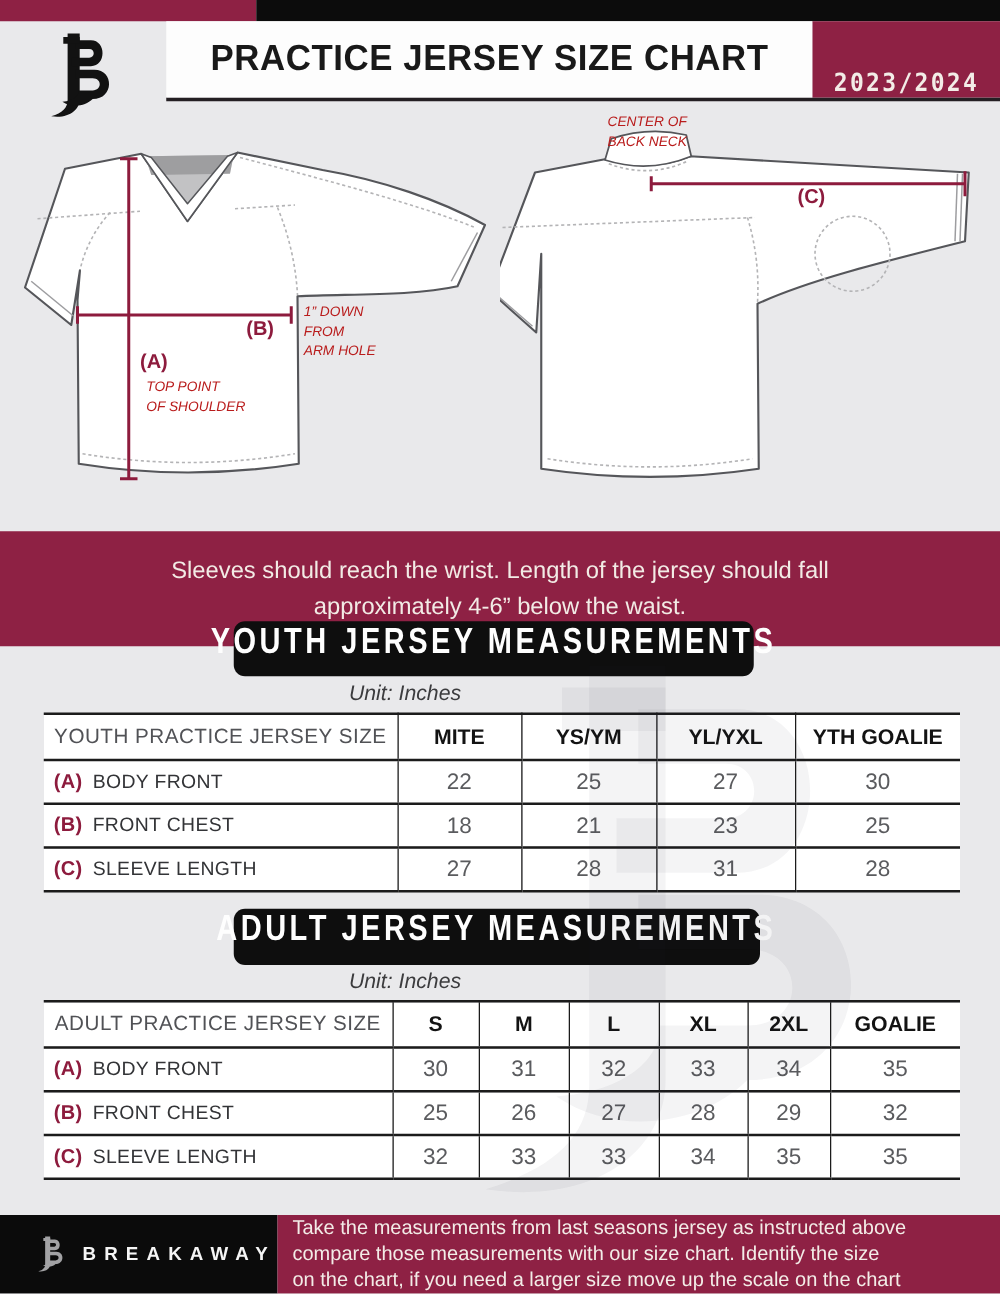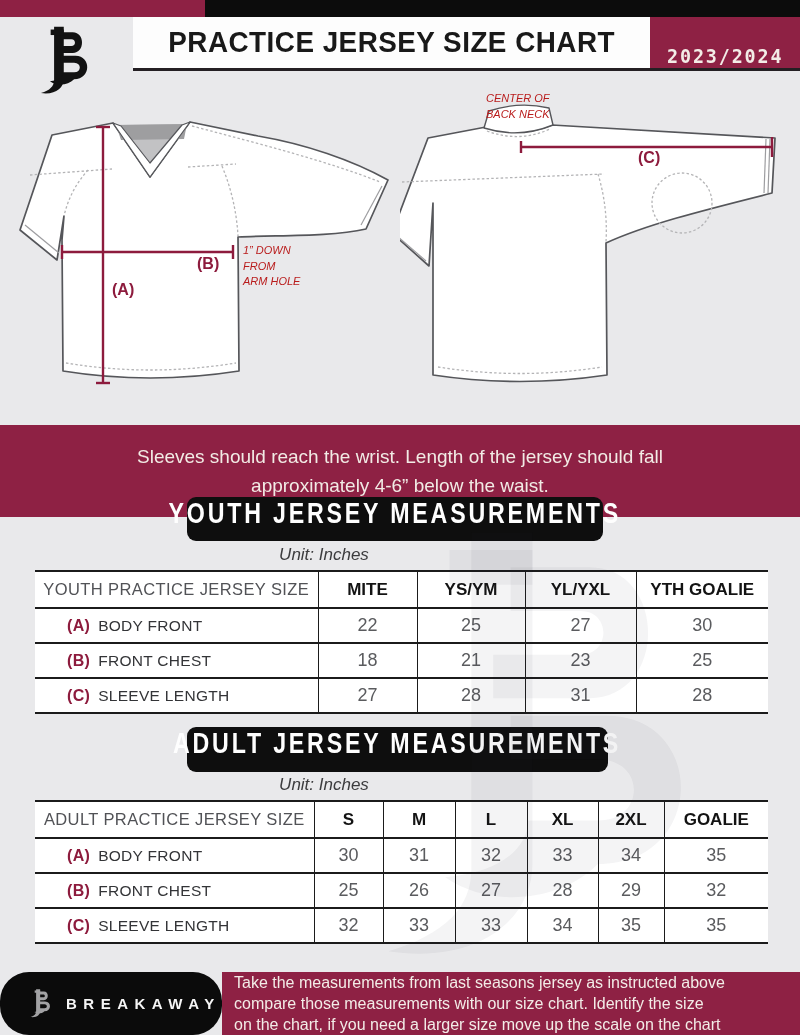--- a/index.html
+++ b/index.html
@@ -6,21 +6,21 @@
   *{box-sizing:border-box;}
   #page{
     position:relative;width:800px;height:1035px;margin:0 auto;
     background:#e9e9eb;overflow:hidden;
     font-family:"Liberation Sans",sans-serif;
   }
   .abs{position:absolute;}
   
   .strip-maroon{left:0;top:0;width:205px;height:17px;background:#8e2144;}
   .strip-black{left:205px;top:0;width:595px;height:17px;background:#0c0c0c;}
-  .title-band{left:133px;top:17px;width:667px;height:54px;display:flex;
+  .title-band{left:133px;top:17px;width:667px;height:64px;display:flex;
     border-bottom:3px solid #241f23;}
   .title-box{flex:1;background:#fdfdfd;display:flex;align-items:center;justify-content:center;}
   .title-text{font-size:29px;font-weight:bold;color:#191919;letter-spacing:.5px;
     transform:scaleX(.96);white-space:nowrap;}
   .season-box{width:150px;background:#8e2144;display:flex;align-items:flex-end;justify-content:center;}
   .season-text{font-family:"DejaVu Sans Mono",monospace;font-weight:bold;font-size:20px;
     letter-spacing:2px;color:#f3ece7;transform:scaleX(.92);white-space:nowrap;}
   .logo-header{left:28px;top:24px;width:66px;height:76px;}
   
   .front-svg{left:0;top:90px;}
@@ -44,30 +44,30 @@
   
   table.size-table{border-collapse:collapse;table-layout:fixed;width:733px;
     border-top:2px solid #1b1b1b;background:transparent;}
   table.size-table td{background:#ffffff;border-bottom:2px solid #1b1b1b;
     vertical-align:middle;overflow:hidden;}
   td.vline{border-left:1.5px solid #1b1b1b;}
   .tbl-youth{left:35px;top:570px;}
   .tbl-adult{left:35px;top:800px;}
   .col-head-main{text-align:center;color:#515256;font-size:16.5px;letter-spacing:.4px;}
   .col-head-size{text-align:center;color:#131313;font-weight:bold;font-size:17px;}
-  .row-label{padding-left:32px;font-size:15.5px;color:#333437;letter-spacing:.3px;}
+  .row-label{padding-left:8px;font-size:15.5px;color:#333437;letter-spacing:.3px;}
   .row-label .key{color:#8d1b3d;font-weight:bold;font-size:16px;margin-right:8px;}
   .cell-val{text-align:center;color:#5a5b5e;font-size:18px;}
   tr.hrow td{height:37px;}
   tr.drow td{height:35px;}
   
   .watermark{left:295px;top:515px;width:440px;height:480px;pointer-events:none;}
   
   .footer{left:0;top:972px;width:800px;height:63px;display:flex;}
-  .footer-black{width:222px;background:#0b0b0b;display:flex;align-items:center;border-radius:29px;}
+  .footer-black{width:222px;background:#0b0b0b;display:flex;align-items:center;}
   .footer-logo{width:26px;height:34px;margin-left:26px;}
   .footer-brand{color:#f5f5f5;font-size:15px;font-weight:bold;letter-spacing:6.5px;margin-left:14px;}
   .footer-maroon{flex:1;background:#8e2144;display:flex;flex-direction:column;
     justify-content:center;padding-left:12px;}
   .footer-line{color:#f3ece7;font-size:16px;line-height:21px;white-space:nowrap;}
 </style>
 </head>
 <body>
 
 <svg width="0" height="0" style="position:absolute">
@@ -140,20 +140,24 @@
       <path d="M-4,150 L26,176"></path>
     </g>
     <g stroke="#8d1b3d" stroke-width="2.4" fill="none">
       <path d="M121,62 L372,62"></path>
         <path d="M121,56 L121,68"></path>
         <path d="M372,52 L372,72"></path>
     </g>
   </svg>
 
   <div class="abs meas-tag" style="left:112px;top:281px">(A)</div>
+  <div class="abs meas-note" style="left:117px;top:303px">
+    <div>TOP POINT</div>
+    <div>OF SHOULDER</div>
+  </div>
   <div class="abs meas-tag" style="left:197px;top:255px">(B)</div>
   <div class="abs meas-note" style="left:243px;top:243px">
     <div>1” DOWN</div>
     <div>FROM</div>
     <div>ARM HOLE</div>
   </div>
   <div class="abs meas-tag" style="left:638px;top:149px">(C)</div>
   <div class="abs meas-note" style="left:486px;top:91px">
     <div>CENTER OF</div>
     <div>BACK NECK</div>

